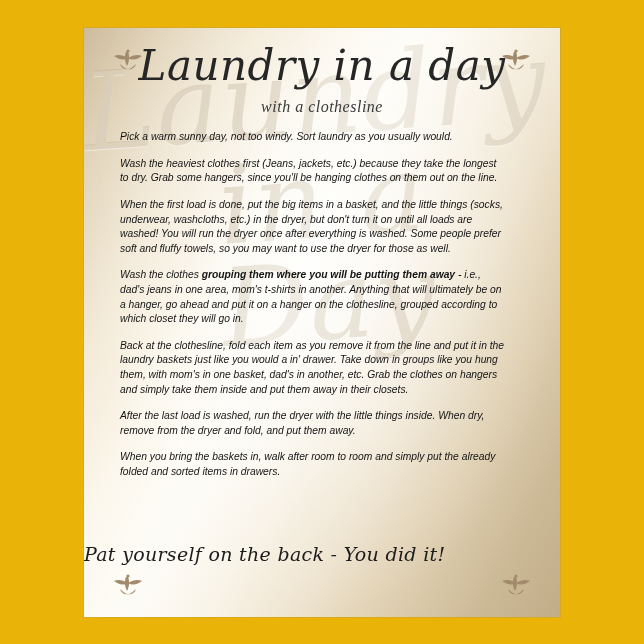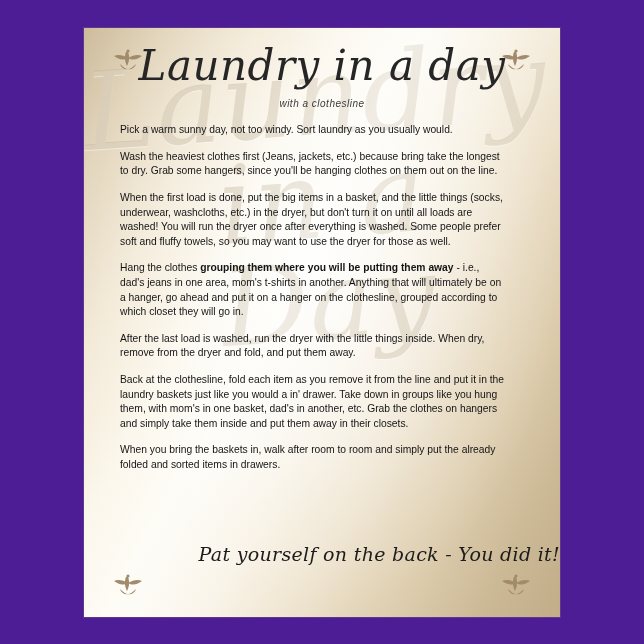--- a/index.html
+++ b/index.html
@@ -10,21 +10,21 @@
   body {
     width: 644px;
     height: 644px;
     overflow: hidden;
     font-family: "Liberation Sans", sans-serif;
   }
   .canvas {
     position: relative;
     width: 644px;
     height: 644px;
-    background: #4c1d95;
+    background: #eab308;
   }
   
   .poster {
     position: absolute;
     left: 84px;
     top: 28px;
     width: 476px;
     height: 589px;
     background:
       radial-gradient(ellipse at 50% 42%, rgba(255,255,255,0.70) 0%, rgba(255,255,255,0.20) 45%, rgba(255,255,255,0) 70%),
@@ -90,56 +90,57 @@
     font-family: "DejaVu Serif", serif;
     font-style: italic;
     font-size: 42px;
     line-height: 1.05;
     color: #262626;
     letter-spacing: 0.5px;
     margin: 0;
     font-weight: normal;
   }
   .subtitle {
-    font-family: Liberation Sans, sans-serif;
-    font-style: italic;
-    font-size: 10px;
+    font-family: Liberation Serif, serif;
+    font-style: italic;
+    font-size: 16px;
     color: #3a3a3a;
     margin-top: 10px;
     letter-spacing: 0.5px;
   }
   .works-note {
     font-family: "Liberation Sans", sans-serif;
     font-size: 10.5px;
     color: #1f1f1f;
     margin-top: 7px;
   }
 
   
   .body-col {
     position: relative;
     margin: 14px 55px 0 36px;
+    font-style: italic;
   }
   .para {
     font-family: "Liberation Sans", sans-serif;
     font-size: 10.3px;
     line-height: 1.42;
     color: #141414;
     margin: 0 0 12px 0;
     text-align: left;
   }
   .para b { font-weight: bold; }
 
   
   .footer-line {
     position: absolute;
     left: 0;
     right: 0;
     bottom: 52px;
-    text-align: right;
+    text-align: left;
     font-family: "DejaVu Serif", serif;
     font-style: italic;
     font-size: 19px;
     color: #1c1c1c;
     letter-spacing: 0.3px;
   }
 </style>
 </head>
 <body>
 
@@ -200,23 +201,23 @@
       </svg>
     </div>
 
     <div class="header">
       <h1 class="title">Laundry in a day</h1>
       <div class="subtitle">with a clothesline</div>
     </div>
 
     <div class="body-col">
       <p class="para"><span>Pick a warm sunny day, not too windy. Sort laundry as you usually would.</span></p>
-      <p class="para"><span>Wash the heaviest clothes first (Jeans, jackets, etc.) because bring take the longest to dry. Grab some hangers, since you'll be hanging clothes on them out on the line.</span></p>
+      <p class="para"><span>Wash the heaviest clothes first (Jeans, jackets, etc.) because they take the longest to dry. Grab some hangers, since you'll be hanging clothes on them out on the line.</span></p>
       <p class="para"><span>When the first load is done, put the big items in a basket, and the little things (socks, underwear, washcloths, etc.) in the dryer, but don't turn it on until all loads are washed! You will run the dryer once after everything is washed. Some people prefer soft and fluffy towels, so you may want to use the dryer for those as well.</span></p>
-      <p class="para"><span>Hang the clothes </span><b>grouping them where you will be putting them away</b><span> - i.e., dad's jeans in one area, mom's t-shirts in another. Anything that will ultimately be on a hanger, go ahead and put it on a hanger on the clothesline, grouped according to which closet they will go in.</span></p>
+      <p class="para"><span>Wash the clothes </span><b>grouping them where you will be putting them away</b><span> - i.e., dad's jeans in one area, mom's t-shirts in another. Anything that will ultimately be on a hanger, go ahead and put it on a hanger on the clothesline, grouped according to which closet they will go in.</span></p>
+      <p class="para"><span>Back at the clothesline, fold each item as you remove it from the line and put it in the laundry baskets just like you would a in' drawer. Take down in groups like you hung them, with mom's in one basket, dad's in another, etc. Grab the clothes on hangers and simply take them inside and put them away in their closets.</span></p>
       <p class="para"><span>After the last load is washed, run the dryer with the little things inside. When dry, remove from the dryer and fold, and put them away.</span></p>
-      <p class="para"><span>Back at the clothesline, fold each item as you remove it from the line and put it in the laundry baskets just like you would a in' drawer. Take down in groups like you hung them, with mom's in one basket, dad's in another, etc. Grab the clothes on hangers and simply take them inside and put them away in their closets.</span></p>
       <p class="para"><span>When you bring the baskets in, walk after room to room and simply put the already folded and sorted items in drawers.</span></p>
     </div>
 
     <div class="footer-line">Pat yourself on the back - You did it!</div>
   </div>
 </div>
 
 </body></html>

